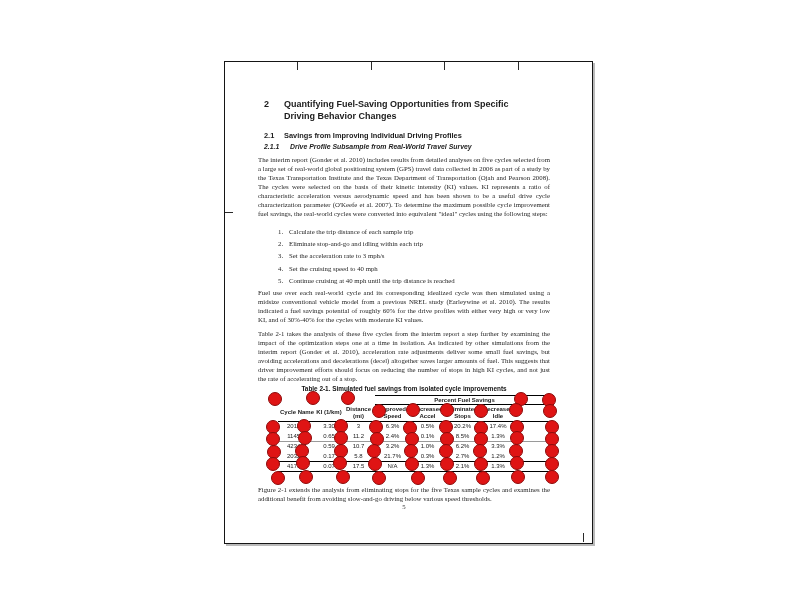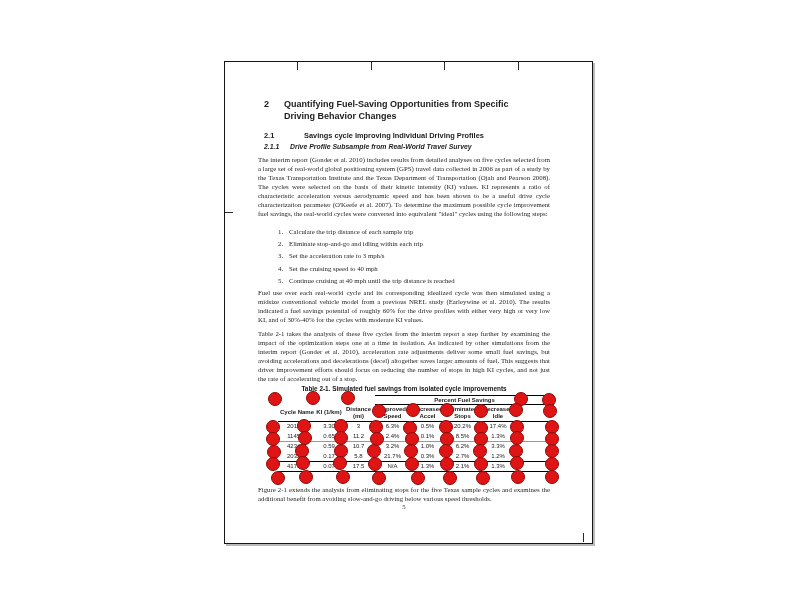--- a/index.html
+++ b/index.html
@@ -10,21 +10,21 @@
   .mark{position:absolute;background:#2a2a2a;}
   .mark.v{width:1.2px;height:8px;}
   .mark.h{width:8px;height:1.2px;}
 
   .h1{position:absolute;left:39px;top:37px;width:272px;
       font-family:"Liberation Sans", sans-serif;font-weight:bold;font-size:9px;line-height:11.5px;}
   .h1 .num{position:absolute;left:0;top:0;}
   .h1 .txt{display:block;padding-left:20px;}
   .h2{position:absolute;left:39px;top:69px;width:290px;
       font-family:"Liberation Sans", sans-serif;font-weight:bold;font-size:7.4px;}
-  .h2 .num{display:inline-block;width:40px;}
+  .h2 .num{display:inline-block;width:20px;}
   .h3{position:absolute;left:39px;top:81px;width:290px;
       font-family:"Liberation Sans", sans-serif;font-weight:bold;font-style:italic;font-size:6.9px;}
   .h3 .num{display:inline-block;width:26px;font-style:italic;}
 
   .body-par{position:absolute;left:33px;width:292px;font-size:6.8px;line-height:9.05px;
             text-align:justify;color:#262626;}
   #p1{top:93px;} #p2{top:226px;} #p3{top:267px;} #p4{top:423px;}
 
   .steps{position:absolute;left:53px;top:166px;width:272px;font-size:6.8px;color:#262626;}
   .step{height:12.2px;}
@@ -64,21 +64,21 @@
     <div class="mark v" style="left:293px;top:0;"></div>
     <div class="mark h" style="left:0;top:150px;"></div>
     <div class="mark v" style="left:358px;top:471px;height:9px;"></div>
 
     <div class="h1">
       <span class="num">2</span>
       <span class="txt">Quantifying Fuel-Saving Opportunities from Specific Driving Behavior Changes</span>
     </div>
 
     <div class="h2">
-      <span class="num">2.1</span><span>Savings cycle Improving Individual Driving Profiles</span>
+      <span class="num">2.1</span><span>Savings from Improving Individual Driving Profiles</span>
     </div>
 
     <div class="h3">
       <span class="num">2.1.1</span><span>Drive Profile Subsample from Real-World Travel Survey</span>
     </div>
 
     <div id="p1" class="body-par">The interim report (Gonder et al. 2010) includes results from detailed analyses on five cycles selected from a large set of real-world global positioning system (GPS) travel data collected in 2006 as part of a study by the Texas Transportation Institute and the Texas Department of Transportation (Ojah and Pearson 2008). The cycles were selected on the basis of their kinetic intensity (KI) values. KI represents a ratio of characteristic acceleration versus aerodynamic speed and has been shown to be a useful drive cycle characterization parameter (O'Keefe et al. 2007). To determine the maximum possible cycle improvement fuel savings, the real-world cycles were converted into equivalent "ideal" cycles using the following steps:</div>
 
     <div class="steps">
       <div class="step"><span class="num">1.</span><span>Calculate the trip distance of each sample trip</span></div>

